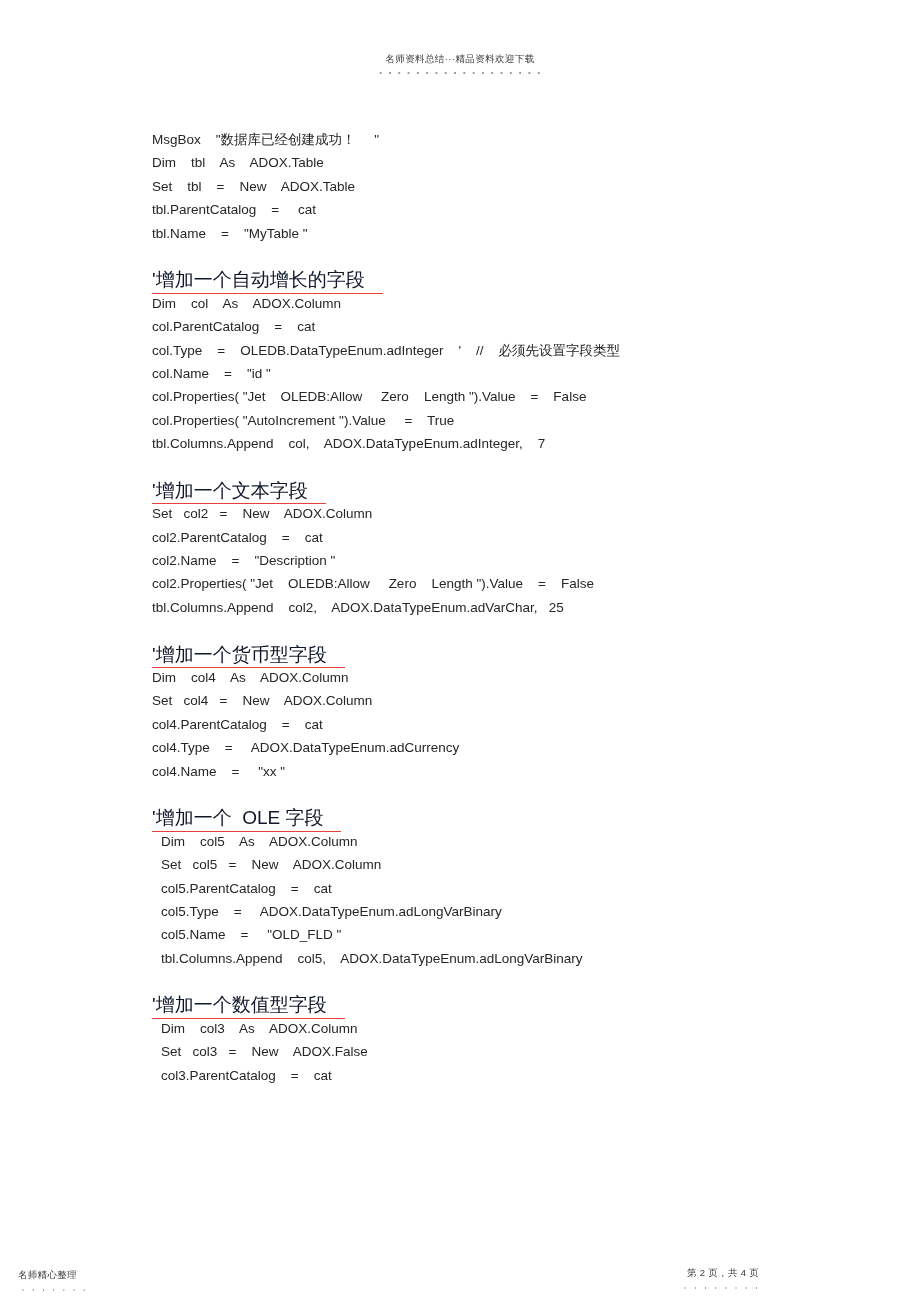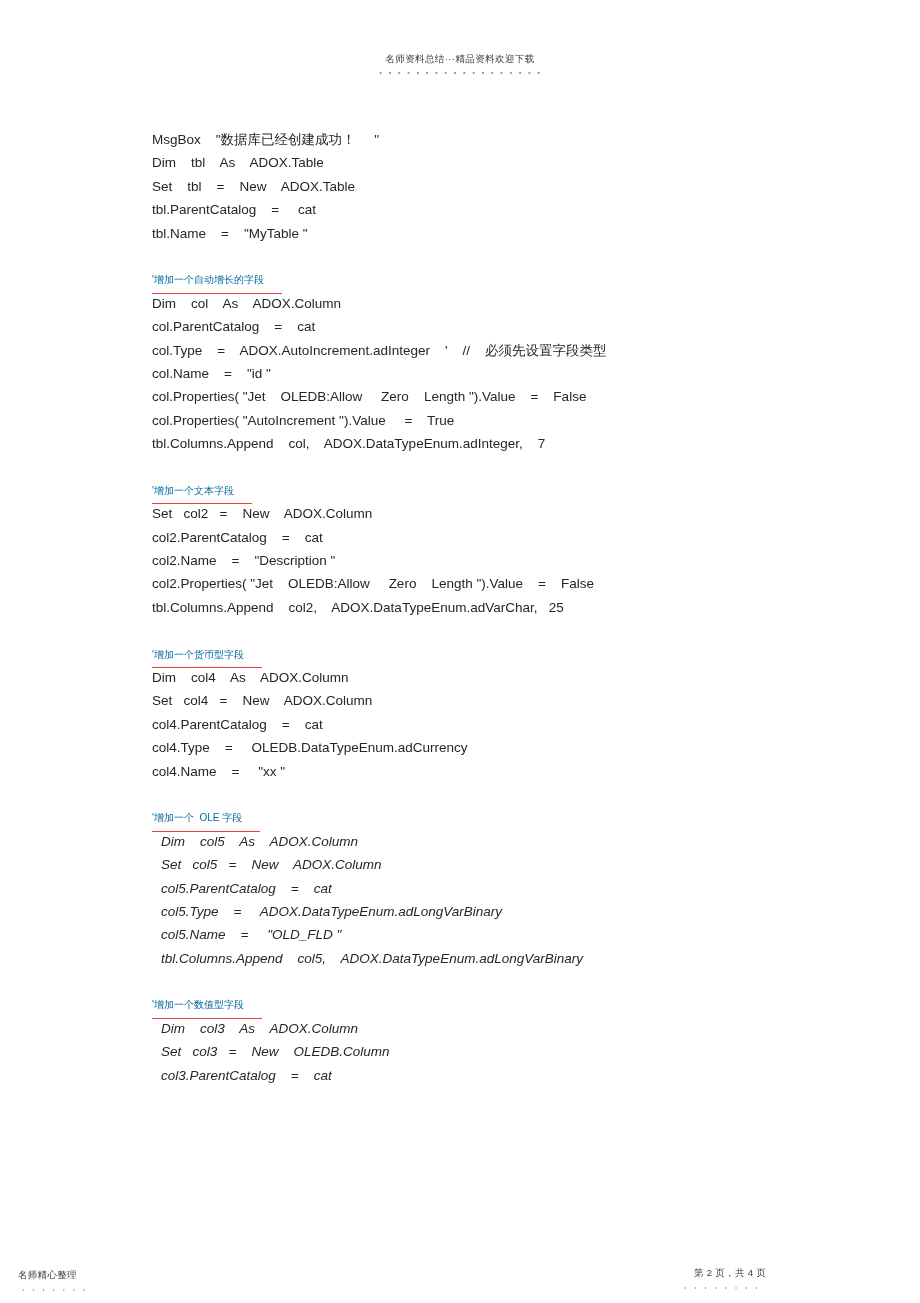--- a/index.html
+++ b/index.html
@@ -51,28 +51,27 @@
   }
   .code-line {
     font-size: 13.5px;
     line-height: 23.4px;
     height: 23.4px;
     white-space: pre;
     color: #262626;
   }
   .code-line.indented {
     padding-left: 9px;
-    font-style: italic;
   }
   .comment-line {
-    font-size: 10px;
+    font-size: 19px;
     line-height: 23.4px;
     height: 23.4px;
     white-space: pre;
-    color: #0369a1;
+    color: #0f172a;
     display: block;
   }
   .comment-line .cmt-inner {
     display: inline-block;
     border-bottom: 1px solid #e8403a;
     padding-bottom: 1px;
     padding-right: 18px;
   }
   .blank-line {
     height: 23.4px;
@@ -89,21 +88,21 @@
   }
   .footer-left {
     position: absolute;
     left: 18px;
     top: 12px;
   }
   .footer-right {
     position: absolute;
     right: 18px;
     top: 10px;
-    text-align: right;
+    text-align: center;
   }
   .footer-text {
     font-size: 9.5px;
     color: #3b3b3b;
     white-space: nowrap;
     letter-spacing: 0.3px;
   }
   .footer-left .dot-rule-sm {
     margin-top: 3px;
     height: 6px;
@@ -135,51 +134,51 @@
 <div class="doc-body" id="doc-body">
     <div class="code-line">MsgBox    "数据库已经创建成功！     "</div>
     <div class="code-line">Dim    tbl    As    ADOX.Table</div>
     <div class="code-line">Set    tbl    =    New    ADOX.Table</div>
     <div class="code-line">tbl.ParentCatalog    =     cat</div>
     <div class="code-line">tbl.Name    =    "MyTable "</div>
     <div class="blank-line"></div>
     <div class="comment-line"><span class="cmt-inner">'增加一个自动增长的字段</span></div>
     <div class="code-line">Dim    col    As    ADOX.Column</div>
     <div class="code-line">col.ParentCatalog    =    cat</div>
-    <div class="code-line">col.Type    =    ADOX.AutoIncrement.adInteger    '    //    必须先设置字段类型</div>
+    <div class="code-line">col.Type    =    OLEDB.DataTypeEnum.adInteger    '    //    必须先设置字段类型</div>
     <div class="code-line">col.Name    =    "id "</div>
     <div class="code-line">col.Properties( "Jet    OLEDB:Allow     Zero    Length ").Value    =    False</div>
     <div class="code-line">col.Properties( "AutoIncrement ").Value     =    True</div>
     <div class="code-line">tbl.Columns.Append    col,    ADOX.DataTypeEnum.adInteger,    7</div>
     <div class="blank-line"></div>
     <div class="comment-line"><span class="cmt-inner">'增加一个文本字段</span></div>
     <div class="code-line">Set   col2   =    New    ADOX.Column</div>
     <div class="code-line">col2.ParentCatalog    =    cat</div>
     <div class="code-line">col2.Name    =    "Description "</div>
     <div class="code-line">col2.Properties( "Jet    OLEDB:Allow     Zero    Length ").Value    =    False</div>
     <div class="code-line">tbl.Columns.Append    col2,    ADOX.DataTypeEnum.adVarChar,   25</div>
     <div class="blank-line"></div>
     <div class="comment-line"><span class="cmt-inner">'增加一个货币型字段</span></div>
     <div class="code-line">Dim    col4    As    ADOX.Column</div>
     <div class="code-line">Set   col4   =    New    ADOX.Column</div>
     <div class="code-line">col4.ParentCatalog    =    cat</div>
-    <div class="code-line">col4.Type    =     OLEDB.DataTypeEnum.adCurrency</div>
+    <div class="code-line">col4.Type    =     ADOX.DataTypeEnum.adCurrency</div>
     <div class="code-line">col4.Name    =     "xx "</div>
     <div class="blank-line"></div>
     <div class="comment-line"><span class="cmt-inner">'增加一个  OLE 字段</span></div>
     <div class="code-line indented">Dim    col5    As    ADOX.Column</div>
     <div class="code-line indented">Set   col5   =    New    ADOX.Column</div>
     <div class="code-line indented">col5.ParentCatalog    =    cat</div>
     <div class="code-line indented">col5.Type    =     ADOX.DataTypeEnum.adLongVarBinary</div>
     <div class="code-line indented">col5.Name    =     "OLD_FLD "</div>
     <div class="code-line indented">tbl.Columns.Append    col5,    ADOX.DataTypeEnum.adLongVarBinary</div>
     <div class="blank-line"></div>
     <div class="comment-line"><span class="cmt-inner">'增加一个数值型字段</span></div>
     <div class="code-line indented">Dim    col3    As    ADOX.Column</div>
-    <div class="code-line indented">Set   col3   =    New    OLEDB.Column</div>
+    <div class="code-line indented">Set   col3   =    New    ADOX.False</div>
     <div class="code-line indented">col3.ParentCatalog    =    cat</div>
   </div>
 
 <div class="page-footer">
   <div class="footer-left">
     <div class="footer-text">名师精心整理</div>
     <div class="dot-rule-sm"></div>
   </div>
   <div class="footer-right">
     <div class="footer-text">第 2 页，共 4 页</div>

